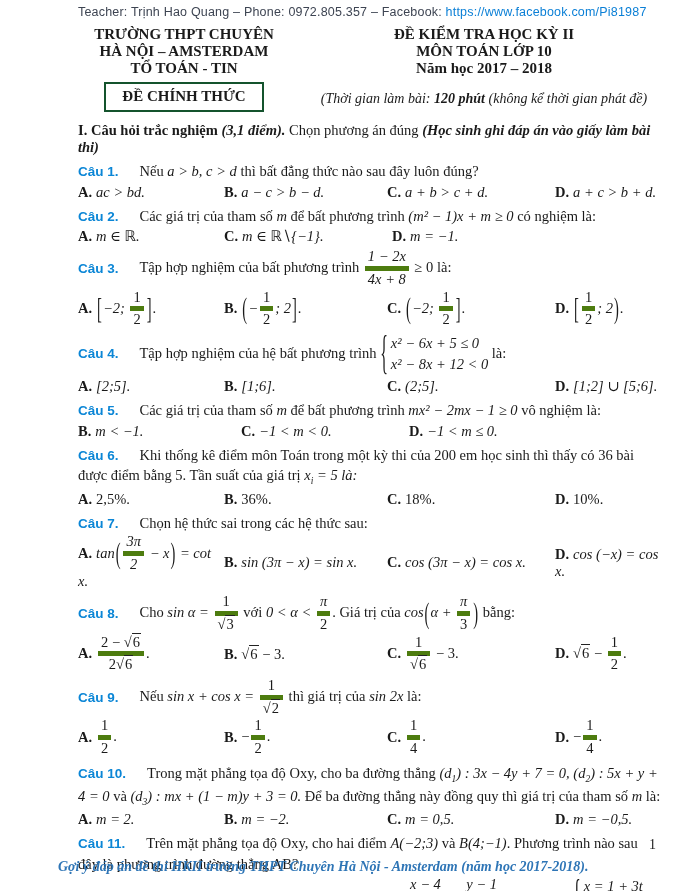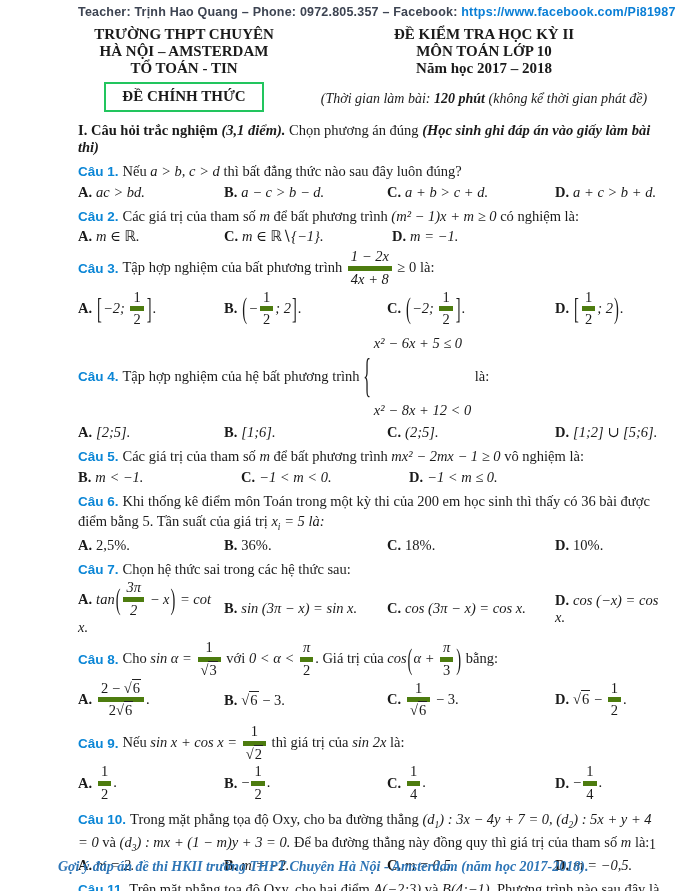--- a/index.html
+++ b/index.html
@@ -1,49 +1,49 @@
 <!DOCTYPE html>
 <html><head>
 <meta charset="utf-8">
 <style>
   html,body{margin:0;padding:0;background:#fff;}
   .page{width:682px;height:891px;box-sizing:border-box;position:relative;overflow:hidden;
         padding:5px 20px 0 78px;background:#fff;
         font-family:"Liberation Serif","DejaVu Serif","DejaVu Sans",serif;
         font-size:14.5px;color:#1a1a1a;}
   .topline{text-align:left;font-family:"Liberation Sans","DejaVu Sans",sans-serif;
-           font-size:12.5px;color:#3d4452;letter-spacing:.2px;margin-bottom:7px;white-space:nowrap;font-weight:bold;}
+           font-size:12.5px;color:#3d4452;letter-spacing:.2px;margin-bottom:7px;white-space:nowrap;}
   .topline a{color:#0a7fd6;text-decoration:none;}
   .hdr{display:flex;}
   .hcol-l{width:212px;text-align:center;font-weight:bold;font-size:15px;line-height:1.12;}
   .hcol-r{flex:1;text-align:center;font-weight:bold;font-size:15px;line-height:1.12;padding-left:16px;}
-  .stamp{display:inline-block;border:2px solid #22c55e;padding:4px 16px 5px;margin-top:6px;
+  .stamp{display:inline-block;border:2px solid #14532d;padding:4px 16px 5px;margin-top:6px;
          font-weight:bold;font-size:15px;}
   .time{margin-top:15px;font-weight:normal;font-style:italic;font-size:14px;white-space:nowrap;}
   .time .tb{font-weight:bold;}
   .sect{margin:10px 0 4px;}
   .b{font-weight:bold;} .i{font-style:italic;}
   .qp{margin:5px 0 2px;line-height:1.42;}
   .qlabel{font-family:"Liberation Sans","DejaVu Sans",sans-serif;font-weight:bold;
-          color:#0b86d6;font-size:13.5px;margin-right:4px;}
+          color:#0b86d6;font-size:13.5px;margin-right:21px;}
   .m{font-style:italic;}
   .opts{display:flex;align-items:center;margin:1px 0 5px;}
   .c1{width:146px;} .c2{width:163px;} .c3{width:168px;} .c4{flex:1;}
   .ol{font-weight:bold;margin-right:4px;}
   .frac{display:inline-block;text-align:center;vertical-align:middle;line-height:1.08;
         padding:0 2px;position:relative;top:-1px;}
   .frac .tp{display:block;border-bottom:5px solid #4d7c0f;padding:0 3px 1px;}
   .frac .bt{display:block;padding:1px 3px 0;}
   .vin{border-top:1px solid #222;padding:0 1px;}
   .bigd{display:inline-block;vertical-align:middle;transform:scaleY(2.05);font-style:normal;
         font-weight:300;margin:0 1px;position:relative;top:-1px;}
   .sys{display:inline-flex;align-items:center;vertical-align:middle;position:relative;top:-1px;}
   .sys .sysbr{display:inline-block;transform:scaleY(2.9);font-size:16px;font-weight:300;
               margin-right:3px;font-style:normal;}
-  .sys .rows{display:inline-flex;flex-direction:column;line-height:1.45;text-align:left;gap:46px;}
+  .sys .rows{display:inline-flex;flex-direction:column;line-height:1.45;text-align:left;}
   sub{font-size:9.5px;}
   .pageno{position:absolute;right:26px;bottom:38px;font-size:14px;}
   .footer{position:absolute;left:58px;bottom:16px;color:#2e75b6;font-style:italic;font-size:14px;font-weight:bold;}
 </style>
 </head>
 <body>
 
 <div class="page">
 
   <div class="topline"><span>Teacher: Trịnh Hao Quang – Phone: 0972.805.357 – Facebook: </span><a href="#">https://www.facebook.com/Pi81987</a></div>

